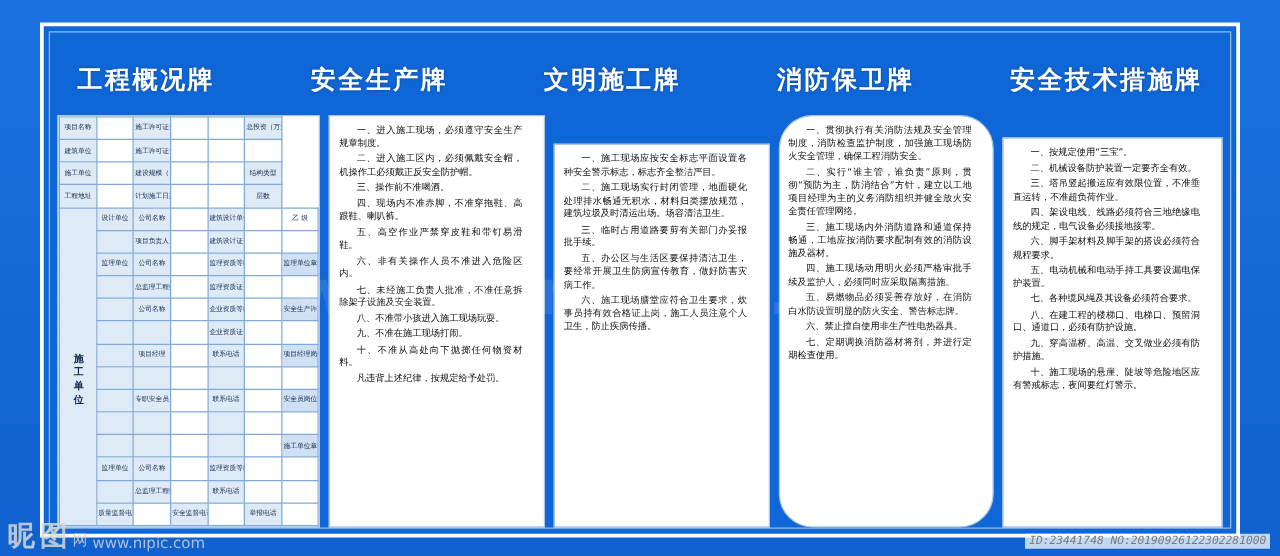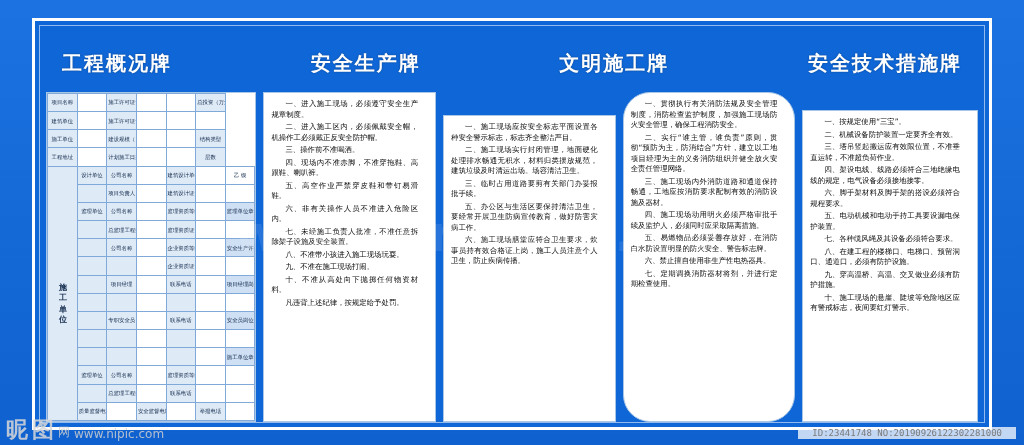--- a/index.html
+++ b/index.html
@@ -134,22 +134,23 @@
     color: #d8d8d8;
     font-weight: bold;
     line-height: 1;
   }
   #wm-right {
     position: absolute;
     right: 8px; bottom: 6px;
     color: #7a7a7a;
     font-size: 9px;
     background: rgba(255,255,255,.75);
-    padding: 1px 14px;
+    padding: 1px 3px;
     font-family: "DejaVu Sans Mono", monospace;
+    font-style: italic;
   }
   #wm-center {
     position: absolute;
     left: 0; right: 0; top: 46%;
     text-align: center;
     color: rgba(255,255,255,.10);
     font-size: 50px;
     font-weight: bold;
     letter-spacing: 10px;
     pointer-events: none;
@@ -161,20 +162,21 @@
 
 <div id="board">
   <div id="frame">
     <div id="inner"></div>
   </div>
 
   <div id="titles">
     <div class="title-item">工程概况牌</div>
     <div class="title-item">安全生产牌</div>
     <div class="title-item">文明施工牌</div>
+    <div class="title-item">消防保卫牌</div>
     <div class="title-item">安全技术措施牌</div>
   </div>
 
   <div id="panels">
     <div class="panel p1">
       <table class="infotbl">
         <tbody id="tbl-body">
             <tr>
               <td class="lbl">项目名称</td>
               <td class="val"></td>

